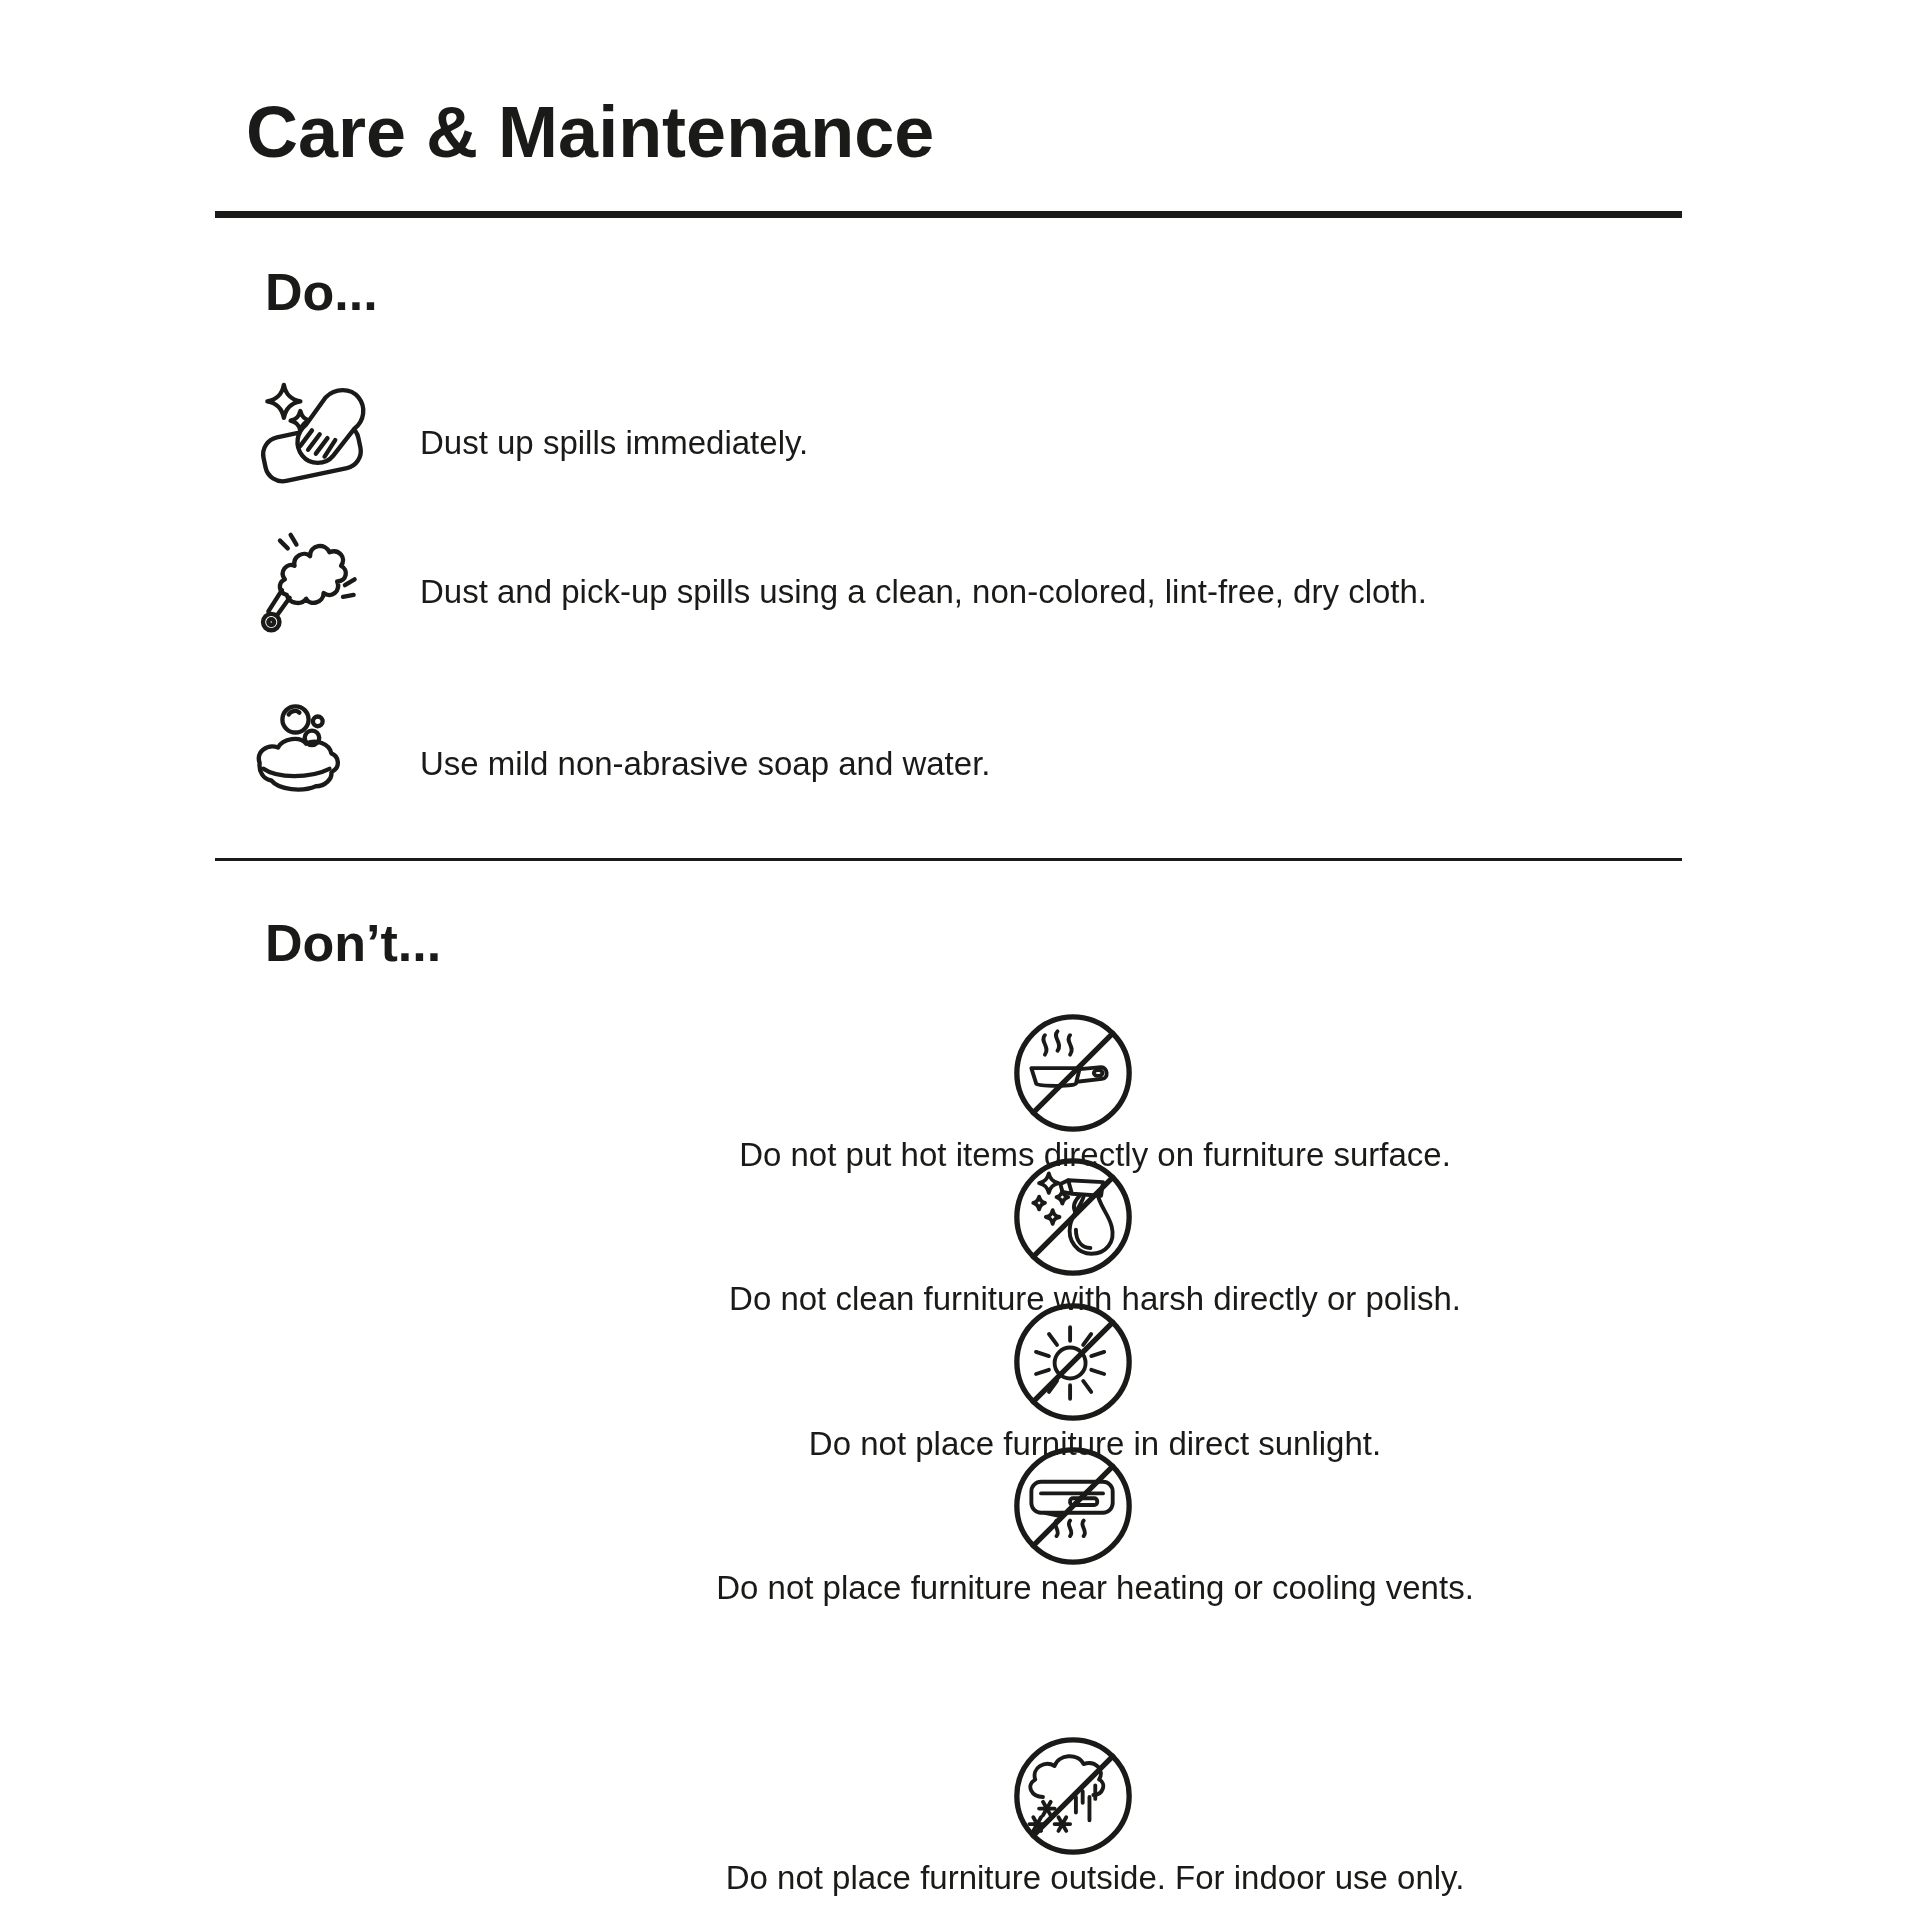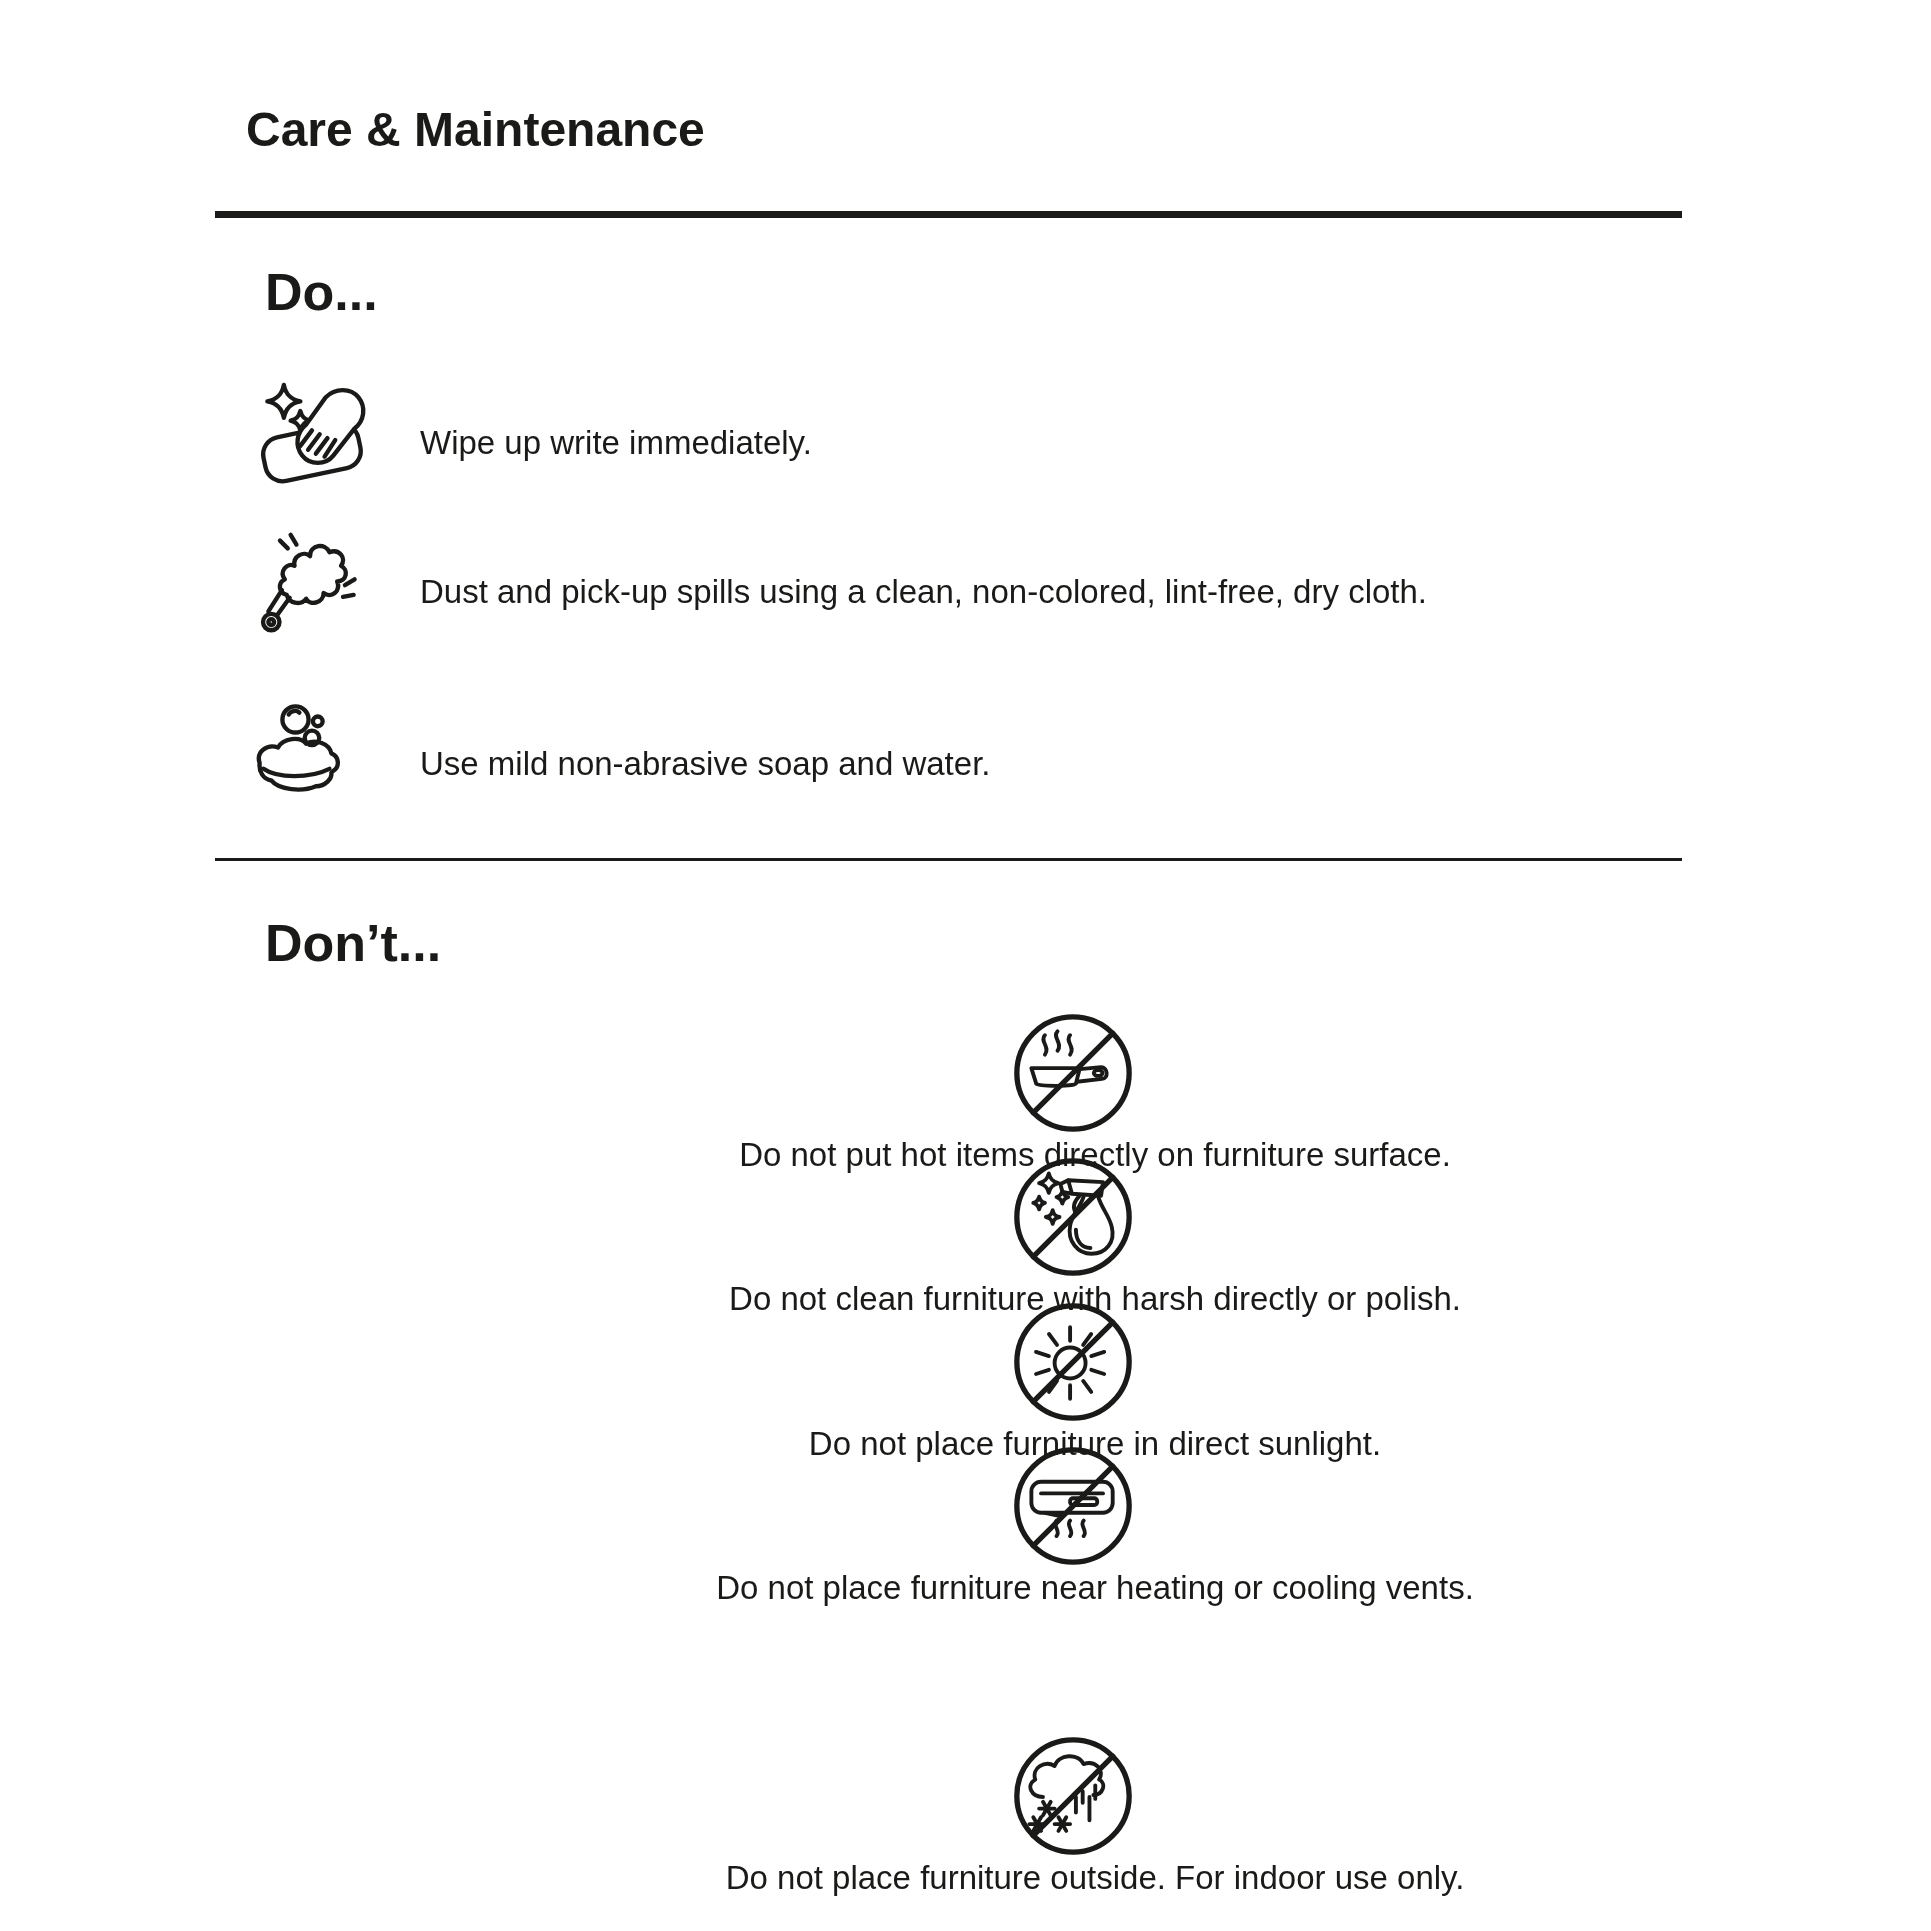--- a/index.html
+++ b/index.html
@@ -5,22 +5,22 @@
   html,body{margin:0;padding:0;background:#fff;}
   .page{
     position:relative;
     width:1931px;height:1931px;
     background:#fff;
     color:#1a1a18;
     font-family:"Liberation Sans","DejaVu Sans",sans-serif;
     overflow:hidden;
   }
   .page-title{
-    position:absolute;left:246px;top:106px;
-    font-size:48px;font-weight:bold;line-height:1;white-space:nowrap;
+    position:absolute;left:246px;top:96px;
+    font-size:72px;font-weight:bold;line-height:1;white-space:nowrap;
   }
   .rule-thick{position:absolute;left:215px;top:211px;width:1467px;height:6.8px;background:#1a1a18;}
   .rule-thin{position:absolute;left:215px;top:858px;width:1467px;height:2.9px;background:#1a1a18;}
   .section-heading{
     position:absolute;left:265px;
     font-size:52px;font-weight:bold;line-height:1;white-space:nowrap;
   }
   .heading-do{top:266px;}
   .heading-dont{top:917px;}
   .item{
@@ -59,21 +59,21 @@
       <svg viewBox="0 0 130 130">
         <g class="ink w45">
           <path d="M37 5 C39 15 44 20 54 22 C44 24 39 29 37 39 C35 29 30 24 20 22 C30 20 35 15 37 5 Z"></path>
           <path d="M54 32 C55.5 38 58 40.5 64 42 C58 43.5 55.5 46 54 52 C52.5 46 50 43.5 44 42 C50 40.5 52.5 38 54 32 Z"></path>
           <rect x="16" y="52" width="100" height="46" rx="18" transform="rotate(-12 66 75)"></rect>
           <path class="whitefill" d="M80 18 C90 8 106 8 114 18 C122 28 120 42 110 50 L88 78 C80 88 64 88 56 78 C48 68 50 54 60 46 Z"></path>
           <path d="M66 52 L54 68 M74 56 L62 72 M82 60 L70 76 M90 62 L79 79"></path>
         </g>
       </svg>
     </span>
-    <span class="item-text">Wipe up write immediately.</span>
+    <span class="item-text">Dust up spills immediately.</span>
   </div>
 
   <div class="item do-row" style="top:524px">
     <span class="icon-box">
       <svg viewBox="0 0 130 130">
         <g class="ink w45">
           <path d="M44 6 L50 16 M33 12 L41 20 M100 58 L110 52 M98 70 L109 68"></path>
           <path d="M40 68 C32 66 30 56 38 52 C32 44 40 34 48 38 C46 28 58 22 64 28 C64 16 80 14 84 24 C94 20 102 30 96 38 C104 42 102 54 92 54 C96 64 86 72 78 66 C78 76 64 80 60 72 C54 80 42 76 40 68 Z"></path>
           <path d="M43 71 L30 89 M35 63 L21 85"></path>
           <circle cx="24" cy="96" r="8.5"></circle>

